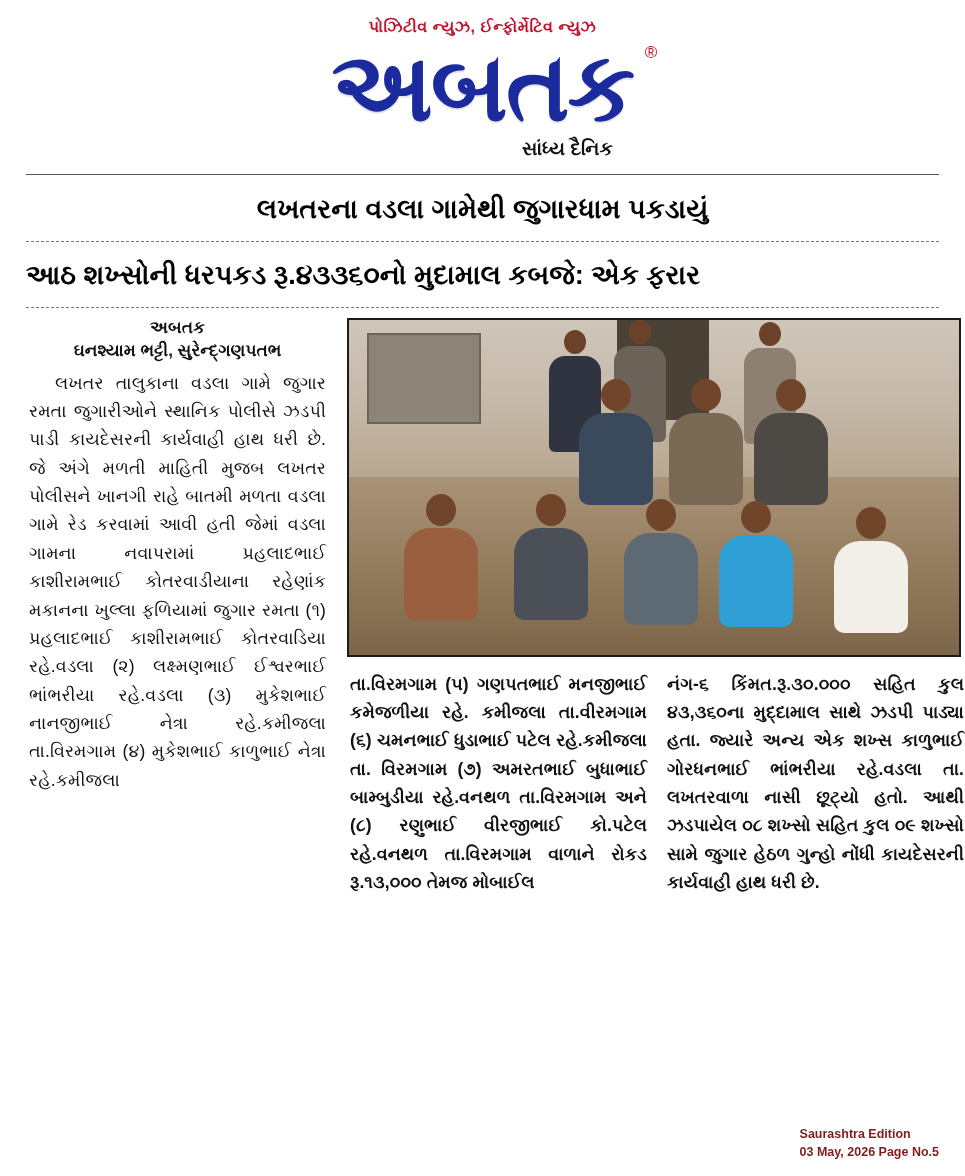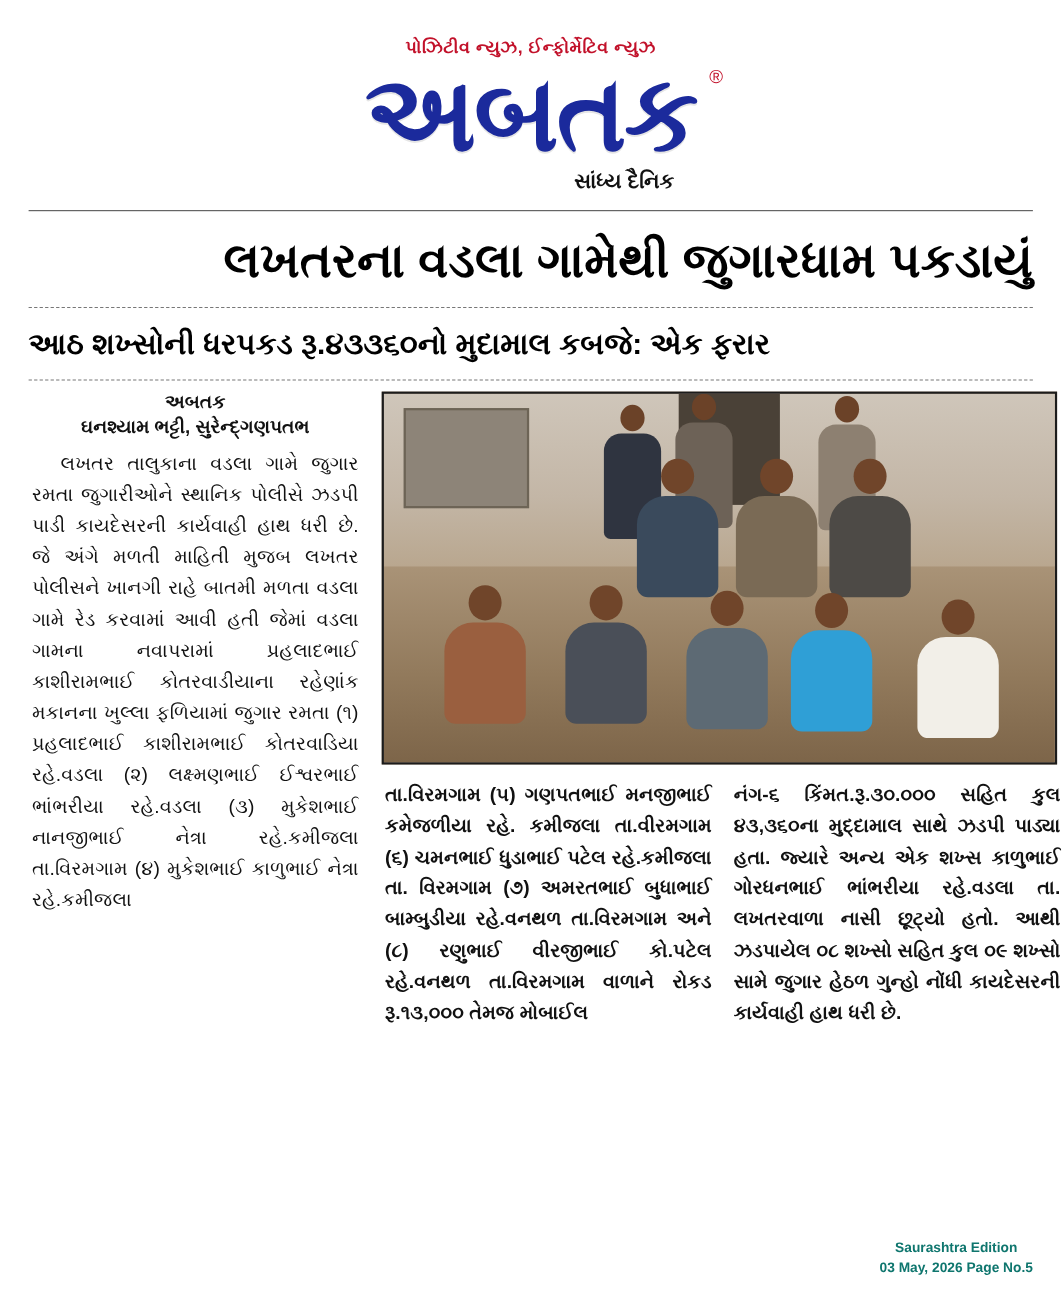--- a/index.html
+++ b/index.html
@@ -13,21 +13,21 @@
     font-family: "Liberation Serif", serif;
     color: #111111;
     position: relative;
     overflow: hidden;
   }
   .page {
     width: 965px;
     height: 1176px;
     position: relative;
     box-sizing: border-box;
-    padding: 16px 26px;
+    padding: 0 26px;
   }
 
   
   .masthead {
     text-align: center;
     padding-top: 18px;
   }
   .masthead-tagline {
     color: #c2112a;
     font-family: "Liberation Sans", sans-serif;
@@ -74,22 +74,22 @@
     margin: 14px 0 0 0;
   }
   .rule-dashed {
     border: 0;
     border-top: 1px dashed #777;
     margin: 14px 0 10px 0;
   }
   .headline-main {
     font-family: "Liberation Sans", sans-serif;
     font-weight: bold;
-    font-size: 44px;
-    text-align: right;
+    font-size: 27px;
+    text-align: center;
     line-height: 1.25;
     margin: 18px 0 0 0;
     color: #000;
   }
   .headline-sub {
     font-family: "Liberation Sans", sans-serif;
     font-weight: bold;
     font-size: 27px;
     text-align: left;
     line-height: 1.3;
@@ -179,26 +179,26 @@
   }
   .stand { position: absolute; }
   .s-head { width: 22px; height: 24px; border-radius: 50%; margin: 0 auto 2px auto; background: #6b4228; }
   .s-body { width: 52px; height: 96px; border-radius: 16px 16px 6px 6px; }
 
   
   .footer {
     position: absolute;
     right: 26px;
     bottom: 14px;
-    text-align: center;
+    text-align: left;
     font-family: "Liberation Sans", sans-serif;
     font-size: 12.5px;
     font-weight: bold;
     line-height: 1.5;
-    color: #0f766e;
+    color: #7f1d1d;
   }
 </style>
 </head>
 <body>
 
 <div class="page">
 
   <div class="masthead">
     <div class="masthead-tagline">પોઝિટીવ ન્યુઝ, ઈન્ફોર્મેટિવ ન્યુઝ</div>
     <div class="masthead-logo-wrap">

